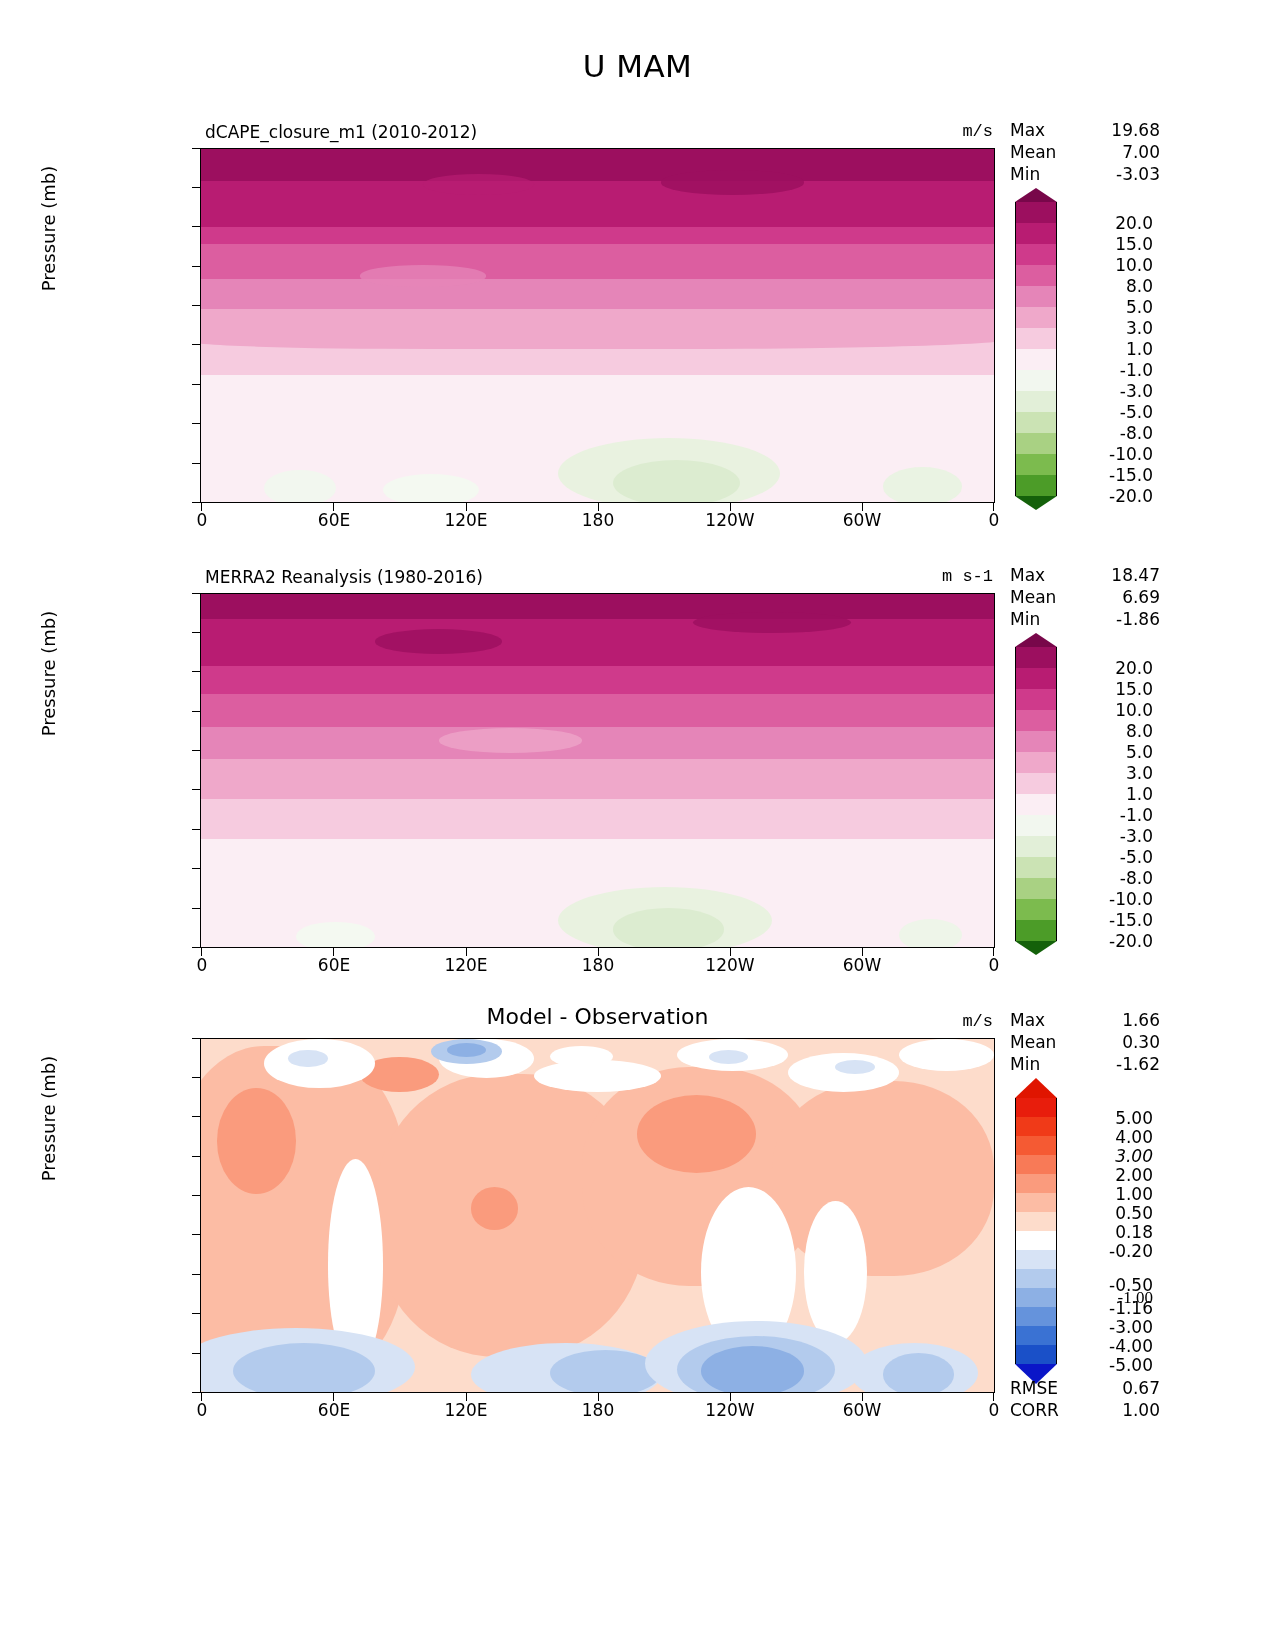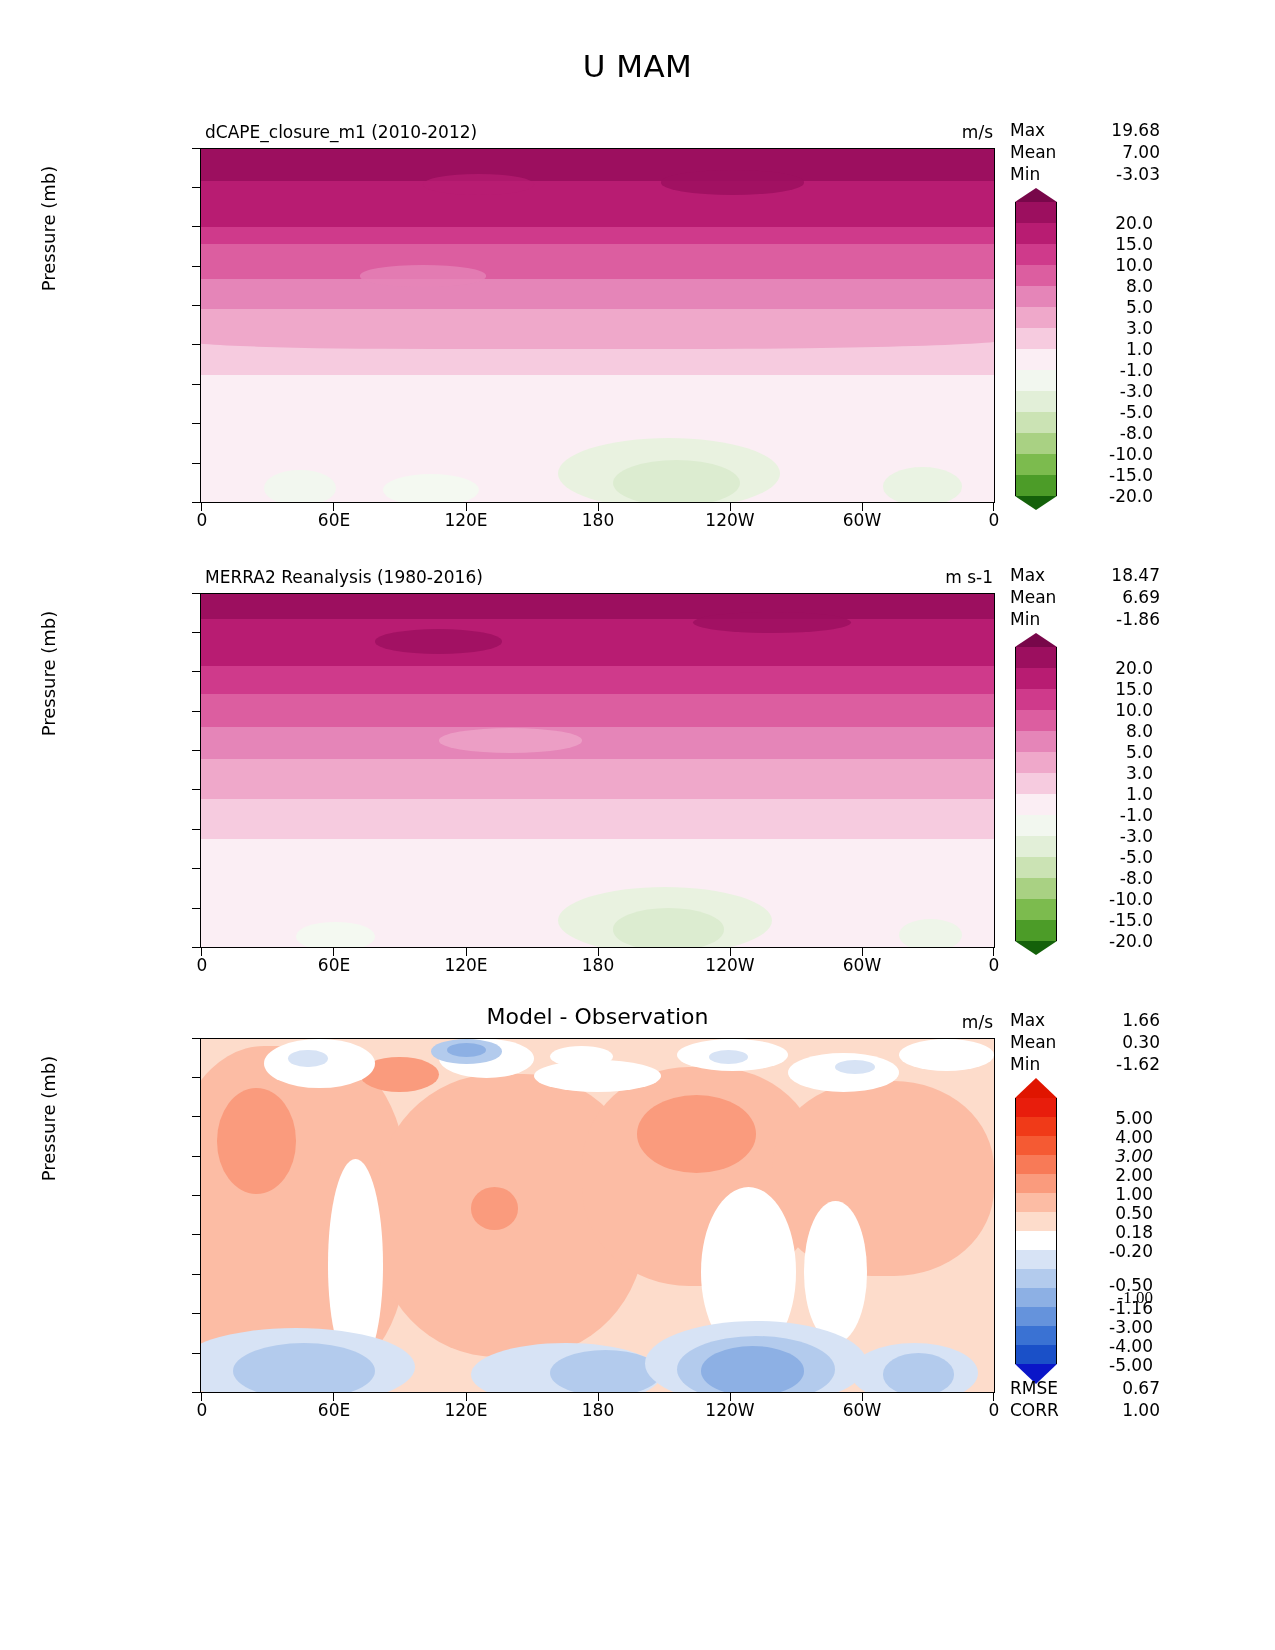--- a/index.html
+++ b/index.html
@@ -59,20 +59,21 @@
     font-size: 22px;
     top: 4px;
   }
   .panel-units {
     position: absolute;
     top: 12px;
     left: 200px;
     width: 793px;
     text-align: right;
     font-size: 17px;
+    font-family: Liberation Mono, monospace;
   }
 
   
   .ylabel {
     position: absolute;
     left: -62px;
     top: 108px;
     transform: rotate(-90deg);
     transform-origin: center center;
     font-size: 18px;

